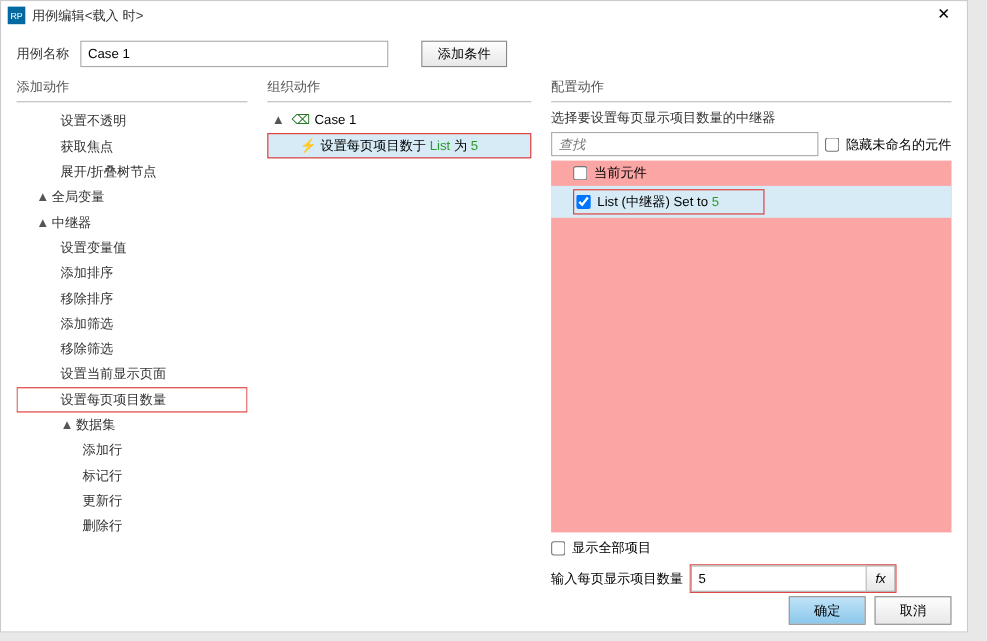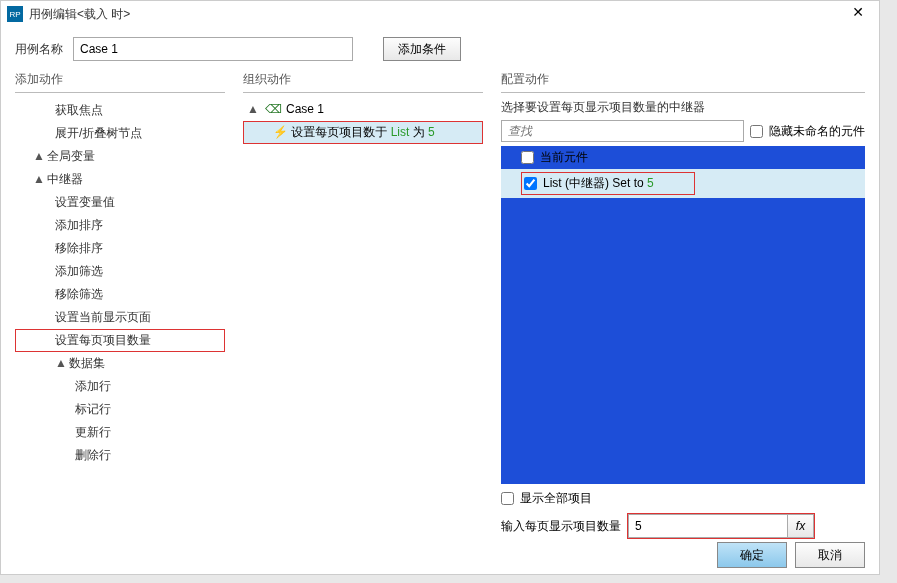--- a/index.html
+++ b/index.html
@@ -34,21 +34,21 @@
     .bolt-icon { color: #555; }
     .org-action { background: #d6ebf5; padding: 3px 4px 3px 30px; margin-top: 2px; }
     .org-action .green { color: #2a9a2a; }
     .red-box { outline: 1px solid #d33; outline-offset: -1px; }
     .config-inner { display: flex; flex-direction: column; height: 440px; }
     .config-label { color: #333; margin-bottom: 4px; }
     .config-search-row { display: flex; align-items: center; gap: 6px; margin-bottom: 4px; }
     .config-search { flex: 1; height: 22px; border: 1px solid #aaa; padding: 2px 6px; color: #aaa; font-style: italic; }
     .checkbox-row { display: flex; align-items: center; gap: 6px; }
     .checkbox-row input { margin: 0; }
-    .config-tree { flex: 1; border: none; background: #1d4ed8; }
+    .config-tree { flex: 1; border: none; background: #fca5a5; }
     .config-item { display: flex; align-items: center; gap: 6px; padding: 3px 4px 3px 20px; }
     .config-item.selected { background: #d6ebf5; }
     .config-item .green { color: #2a9a2a; }
     .red-box2 { border: 1px solid #d33; padding-right: 40px; }
     .config-bottom { margin-top: 6px; }
     .input-count-row { display: flex; align-items: center; gap: 6px; margin-top: 6px; }
     .input-count-wrap { display: flex; align-items: center; border: 1px solid #d33; }
     .count-input { width: 160px; height: 24px; border: 1px solid #aaa; padding: 2px 6px; }
     .fx-btn { width: 26px; height: 24px; border: 1px solid #aaa; border-left: none; background: linear-gradient(#fdfdfd,#e8e8e8); font-style: italic; }
     .footer { position: absolute; bottom: 6px; right: 14px; display: flex; gap: 8px; }
@@ -70,20 +70,21 @@
     <span class="header-label">用例名称</span>
     <input class="case-name-input" value="Case 1" style="">
     <button class="add-cond-btn">添加条件</button>
   </div>
 
   <div class="columns">
 
     <div class="col col-left">
       <div class="col-header">添加动作</div>
       <div class="tree" id="left-tree">
+          <div class="tree-item indent-2"><span>设置不透明</span></div>
           <div class="tree-item indent-2"><span>获取焦点</span></div>
           <div class="tree-item indent-2"><span>展开/折叠树节点</span></div>
           <div class="tree-item indent-1"><span class="expander">▲</span><span>全局变量</span></div>
           <div class="tree-item indent-1"><span class="expander">▲</span><span>中继器</span></div>
           <div class="tree-item indent-2"><span>设置变量值</span></div>
           <div class="tree-item indent-2"><span>添加排序</span></div>
           <div class="tree-item indent-2"><span>移除排序</span></div>
           <div class="tree-item indent-2"><span>添加筛选</span></div>
           <div class="tree-item indent-2"><span>移除筛选</span></div>
           <div class="tree-item indent-2"><span>设置当前显示页面</span></div>

